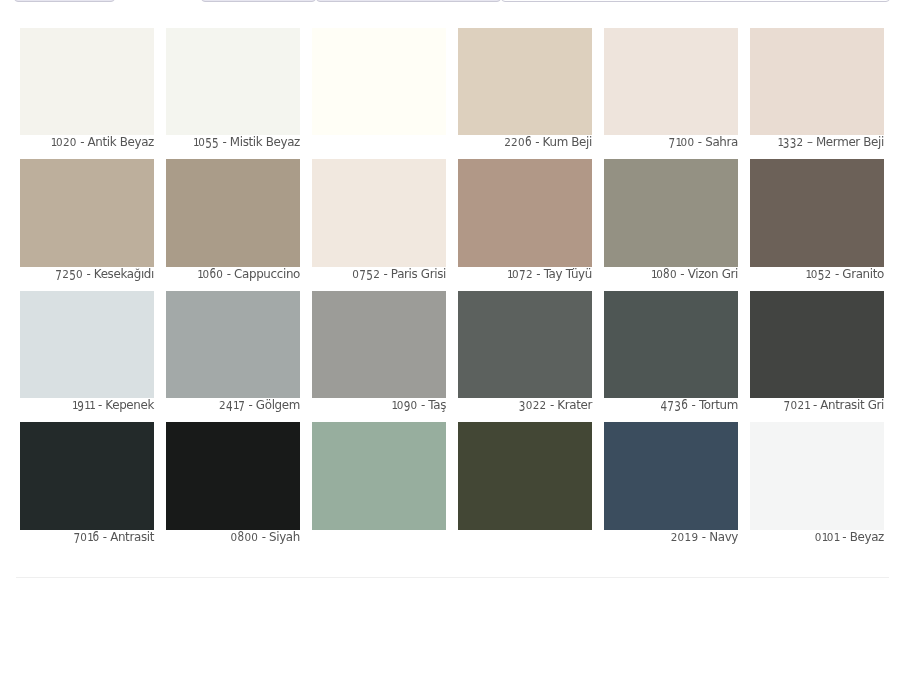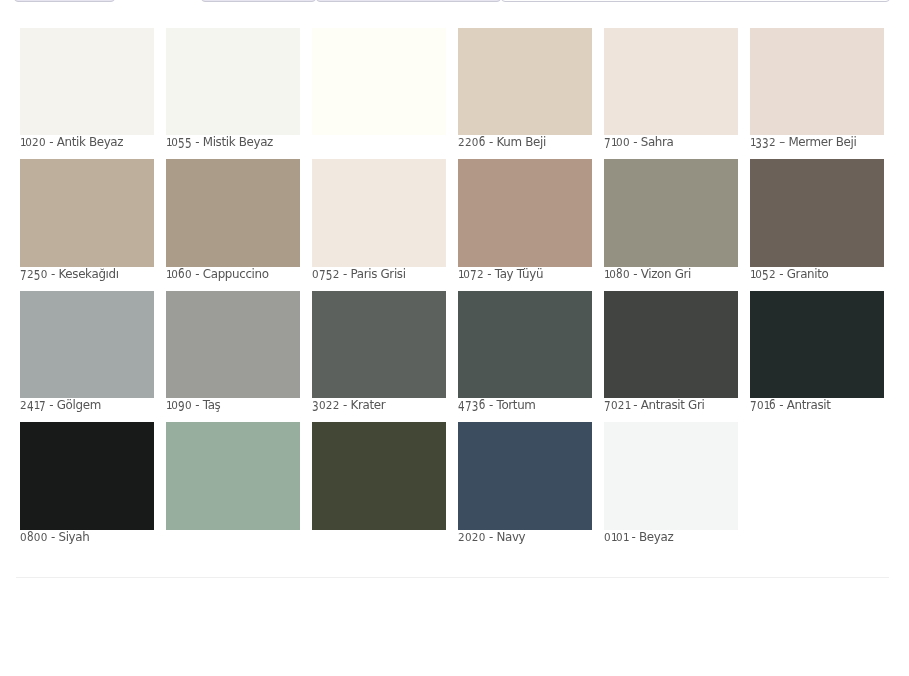--- a/index.html
+++ b/index.html
@@ -28,20 +28,21 @@
   .cell { width:134px; }
   .sw { width:134px; height:107.3px; }
   .lbl {
     font-family:"DejaVu Sans", sans-serif;
     font-size:11.9px;
     color:#555555;
     height:24.2px;
     line-height:15.4px;
     white-space:nowrap;
     letter-spacing:-0.35px;
+    text-align:right;
   }
   .lbl .num { font-size:10.4px; letter-spacing:0.3px; }
   .lbl .num .ds { display:inline-block; transform-origin:50% 0%; transform:translateY(-1.35px) scaleY(1.28); }
   .lbl .num .as { display:inline-block; transform-origin:50% 100%; transform:translateY(1.8px) scaleY(1.36); }
   .lbl .num .one { letter-spacing:-1.45px; }
   .divider { position:absolute; left:15.5px; top:577px; width:873px; height:1px; background:#efefef; }
 </style>
 </head>
 <body>
 
@@ -92,20 +93,24 @@
       </div>
       <div class="cell">
         <div class="sw" style="background: rgb(148, 145, 131);"></div>
         <div class="lbl"><span class="num"><span class="one">1</span>0<span class="as">8</span>0</span> - Vizon Gri</div>
       </div>
       <div class="cell">
         <div class="sw" style="background: rgb(108, 97, 88);"></div>
         <div class="lbl"><span class="num"><span class="one">1</span>0<span class="ds">5</span>2</span> - Granito</div>
       </div>
       <div class="cell">
+        <div class="sw" style="background: rgb(217, 224, 226);"></div>
+        <div class="lbl"><span class="num"><span class="one">1</span><span class="ds">9</span><span class="one">1</span><span class="one">1</span></span> - Kepenek</div>
+      </div>
+      <div class="cell">
         <div class="sw" style="background: rgb(163, 169, 168);"></div>
         <div class="lbl"><span class="num">2<span class="ds">4</span><span class="one">1</span><span class="ds">7</span></span> - Gölgem</div>
       </div>
       <div class="cell">
         <div class="sw" style="background: rgb(156, 156, 152);"></div>
         <div class="lbl"><span class="num"><span class="one">1</span>0<span class="ds">9</span>0</span> - Taş</div>
       </div>
       <div class="cell">
         <div class="sw" style="background: rgb(92, 97, 94);"></div>
         <div class="lbl"><span class="num"><span class="ds">3</span>022</span> - Krater</div>
@@ -127,21 +132,21 @@
         <div class="lbl"><span class="num">0<span class="as">8</span>00</span> - Siyah</div>
       </div>
       <div class="cell">
         <div class="sw" style="background: rgb(151, 174, 158);"></div>
       </div>
       <div class="cell">
         <div class="sw" style="background: rgb(67, 71, 53);"></div>
       </div>
       <div class="cell">
         <div class="sw" style="background: rgb(59, 77, 94);"></div>
-        <div class="lbl"><span class="num">2020</span> - Navy</div>
+        <div class="lbl"><span class="num">2019</span> - Navy</div>
       </div>
       <div class="cell">
         <div class="sw" style="background: rgb(244, 245, 245);"></div>
         <div class="lbl"><span class="num">0<span class="one">1</span>0<span class="one">1</span></span> - Beyaz</div>
       </div>
     </div>
   <div class="divider"></div>
 </div>
 
 </body></html>

